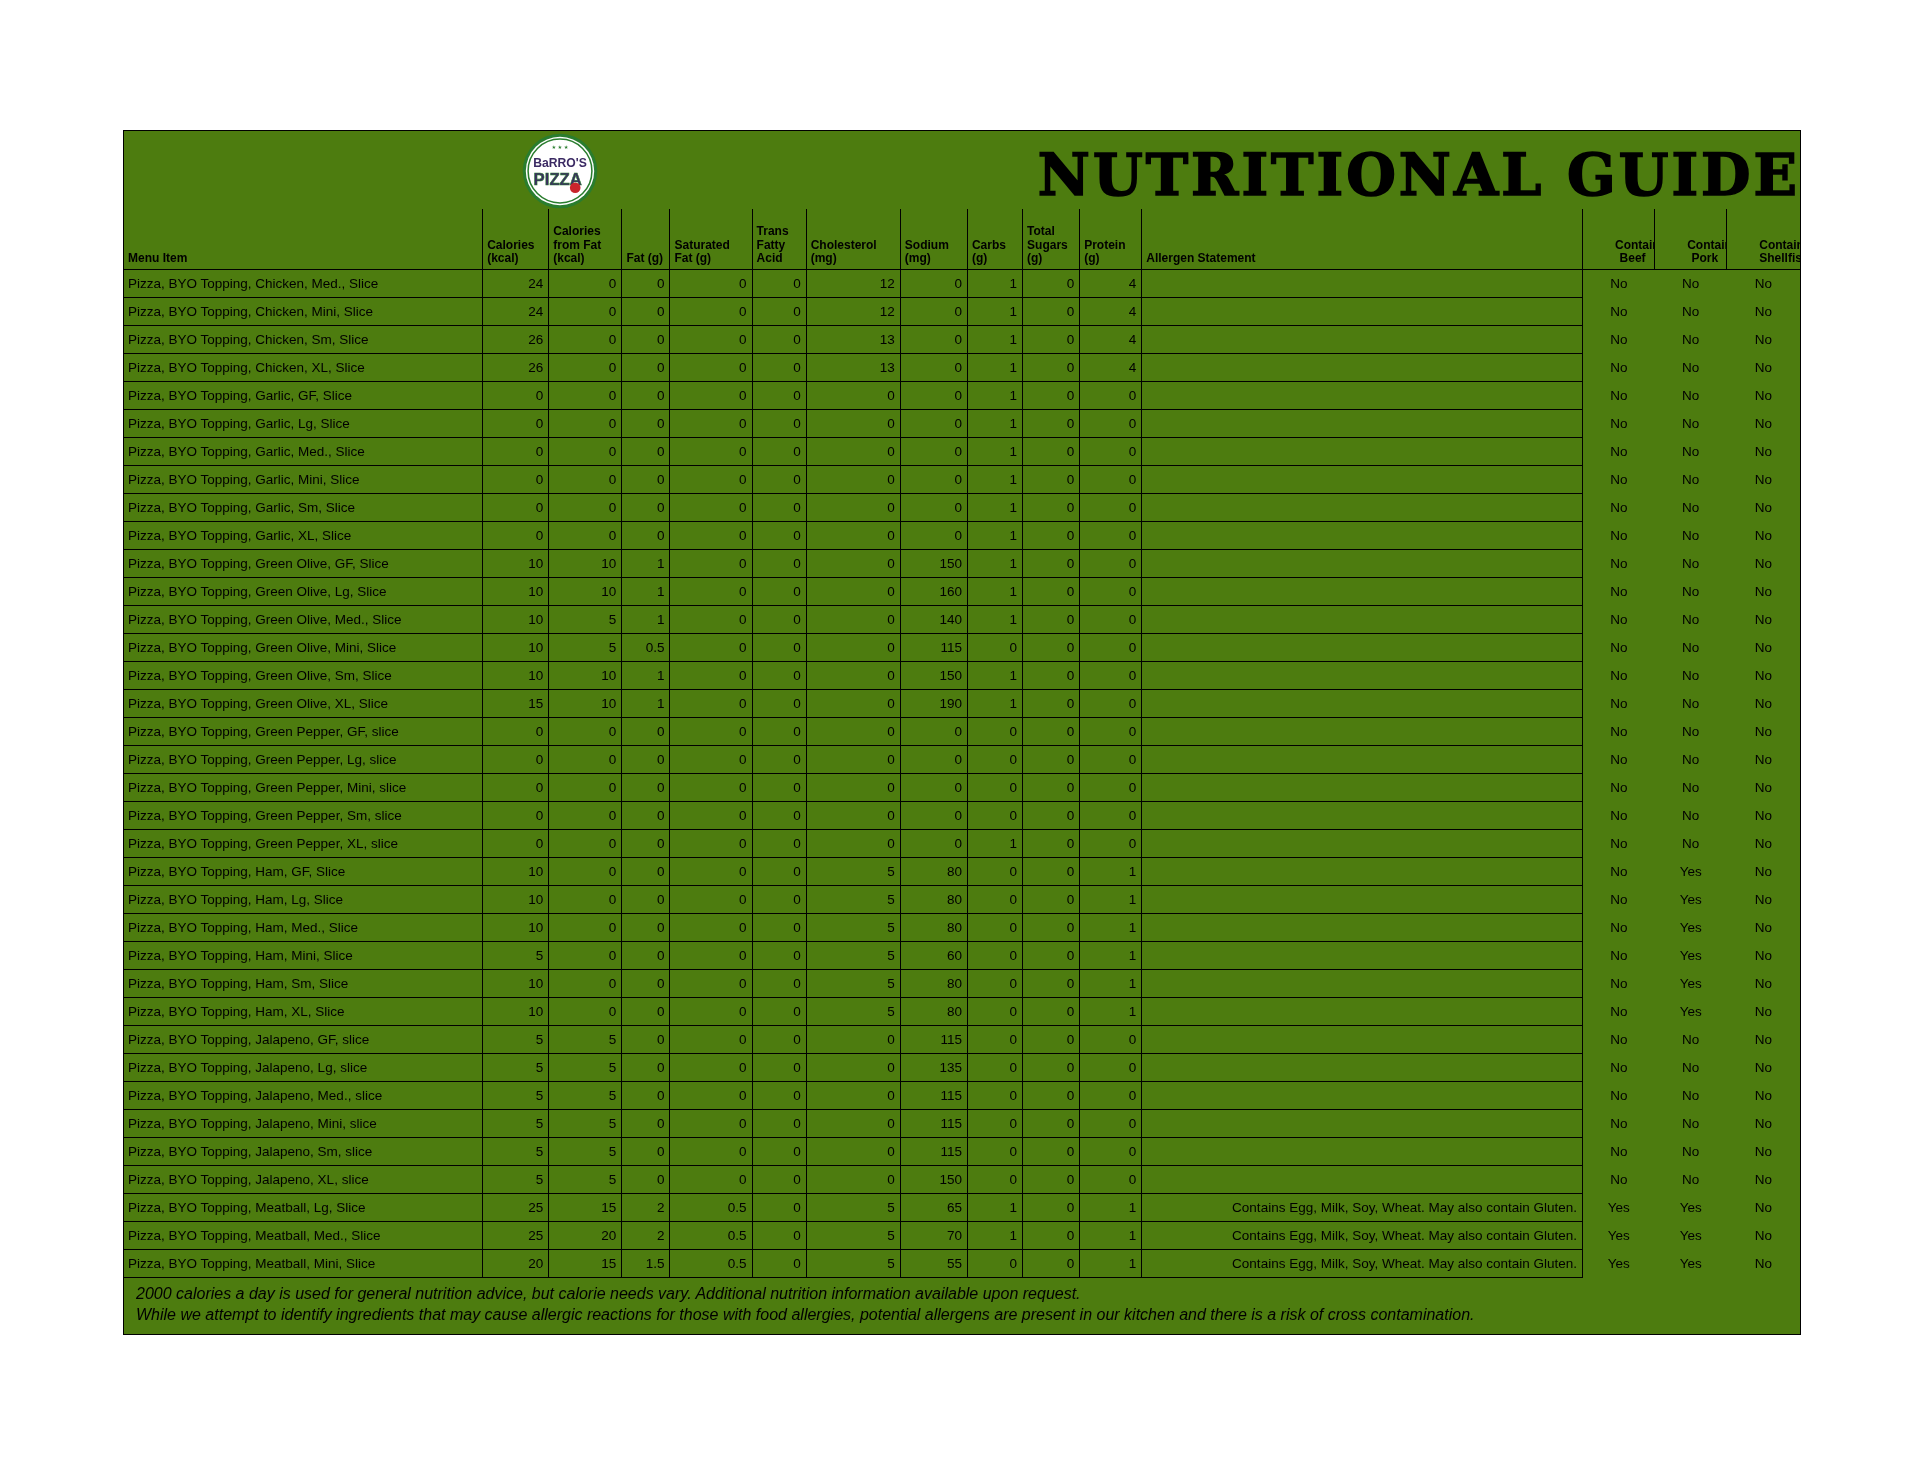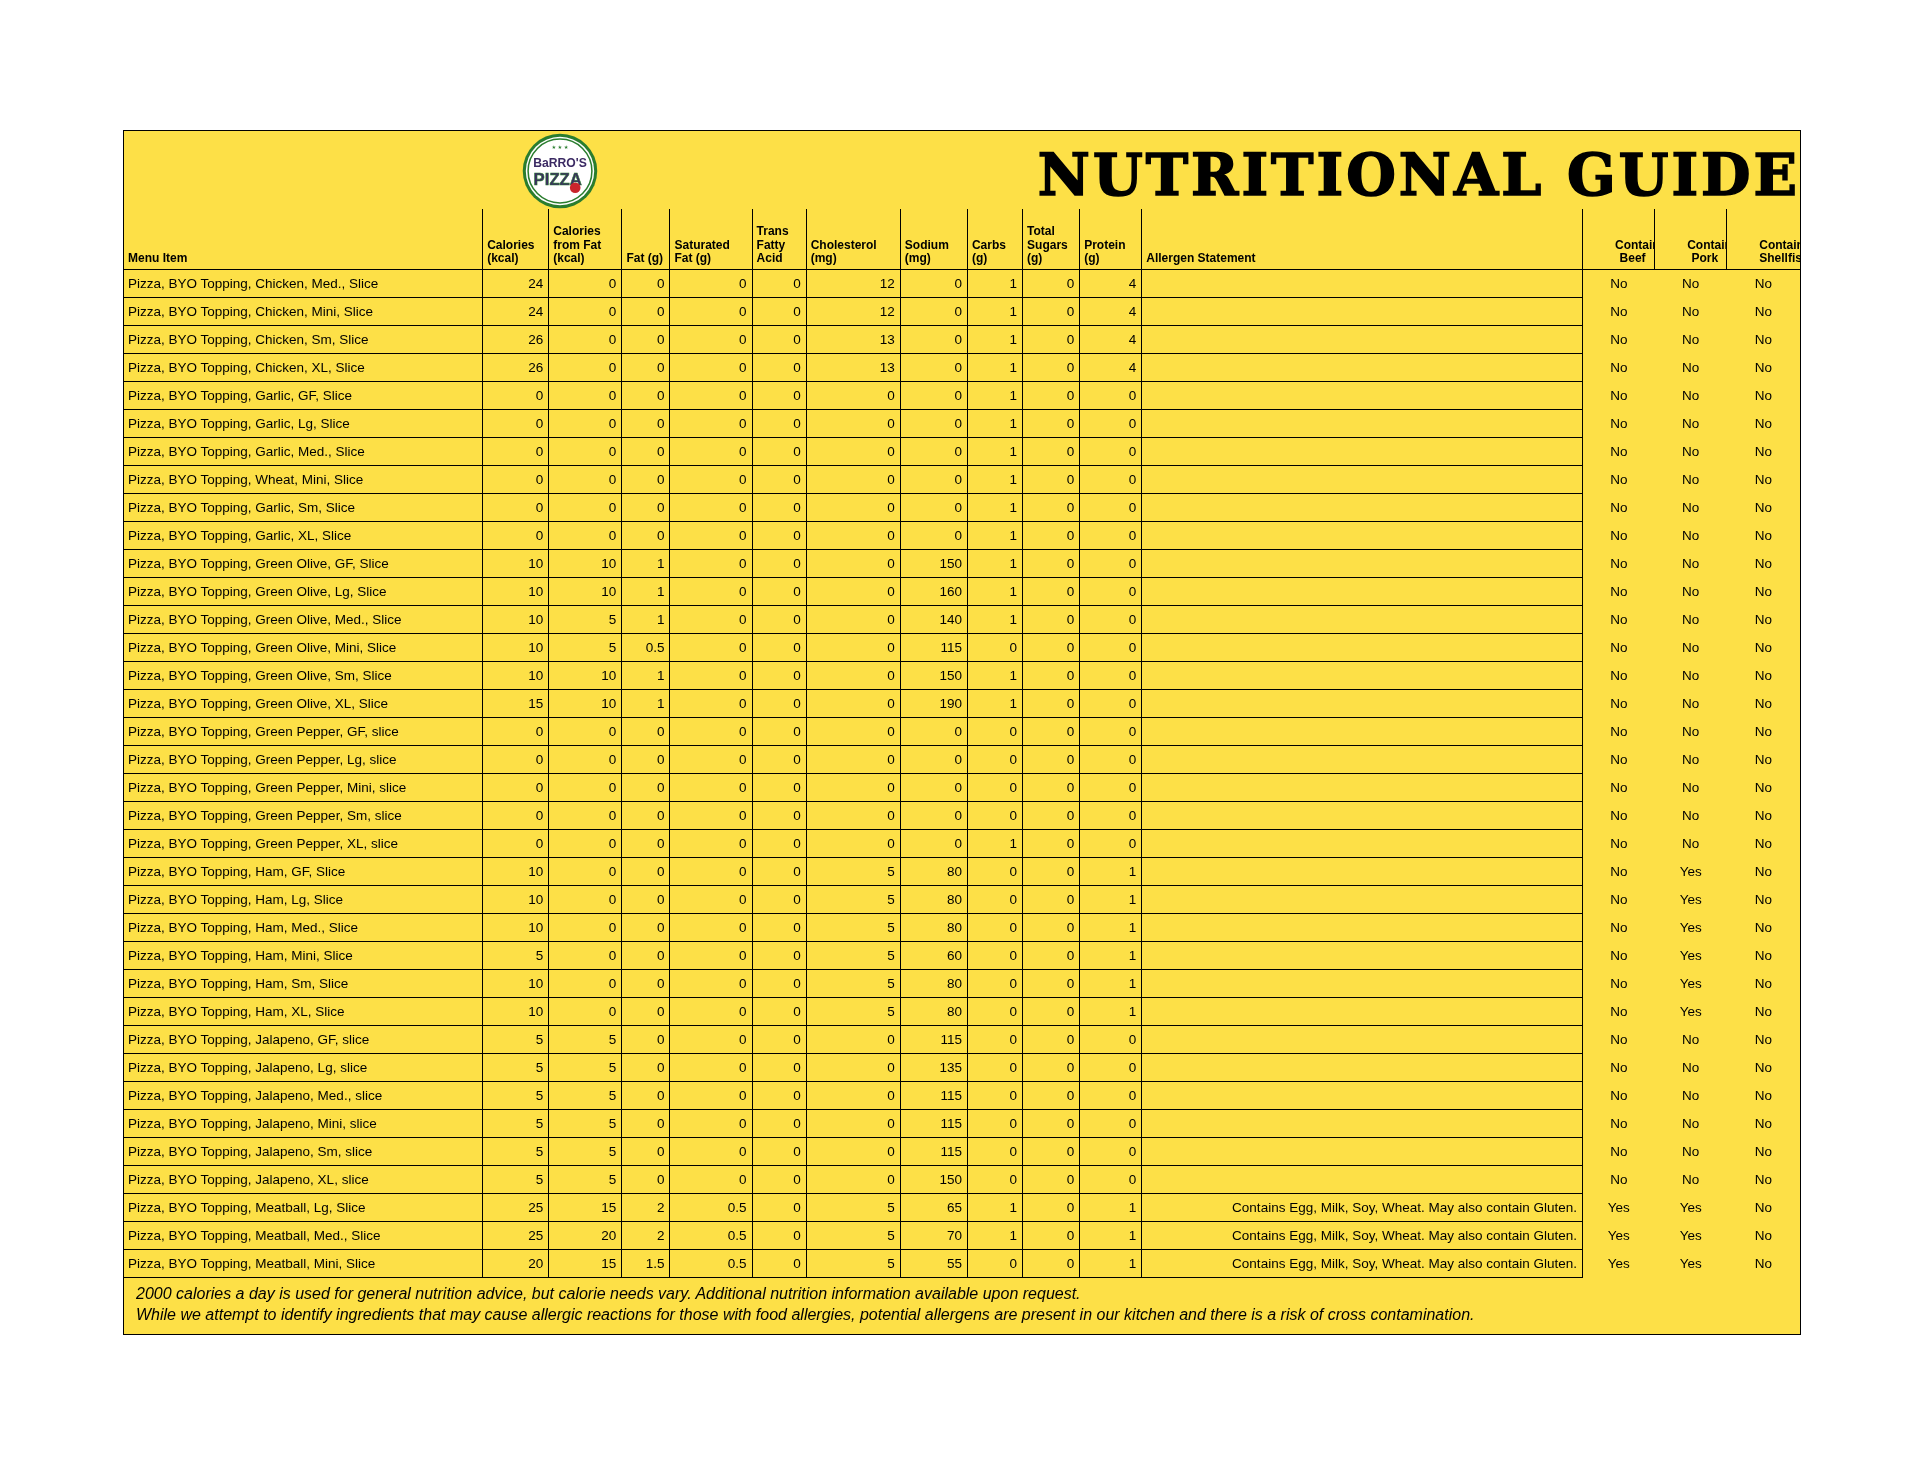--- a/index.html
+++ b/index.html
@@ -9,21 +9,21 @@
     background: #ffffff;
     color: #000;
     font-family: "Liberation Sans", sans-serif;
     position: relative;
   }
   .sheet {
     position: absolute;
     left: 123px; top: 130px;
     width: 1678px;
     border: 1.5px solid #000;
-    background: #fde047;
+    background: #4d7c0f;
   }
   .title-band { position: relative; height: 78px; }
   .logo-wrap {
     position: absolute; left: 398px; top: 2px;
     width: 76px; height: 76px;
   }
   .logo-wrap svg { width: 76px; height: 76px; }
   .page-title {
     position: absolute; left: 0; right: 0; top: 10px;
     text-align: right;
@@ -259,21 +259,21 @@
           <td class="num bordered">0</td>
           <td class="num bordered">1</td>
           <td class="num bordered">0</td>
           <td class="num bordered">0</td>
           <td class="allergen bordered"></td>
           <td class="flag">No</td>
           <td class="flag">No</td>
           <td class="flag">No</td>
         </tr>
         <tr>
-          <td class="item bordered">Pizza, BYO Topping, Wheat, Mini, Slice</td>
+          <td class="item bordered">Pizza, BYO Topping, Garlic, Mini, Slice</td>
           <td class="num bordered">0</td>
           <td class="num bordered">0</td>
           <td class="num bordered">0</td>
           <td class="num bordered">0</td>
           <td class="num bordered">0</td>
           <td class="num bordered">0</td>
           <td class="num bordered">0</td>
           <td class="num bordered">1</td>
           <td class="num bordered">0</td>
           <td class="num bordered">0</td>

